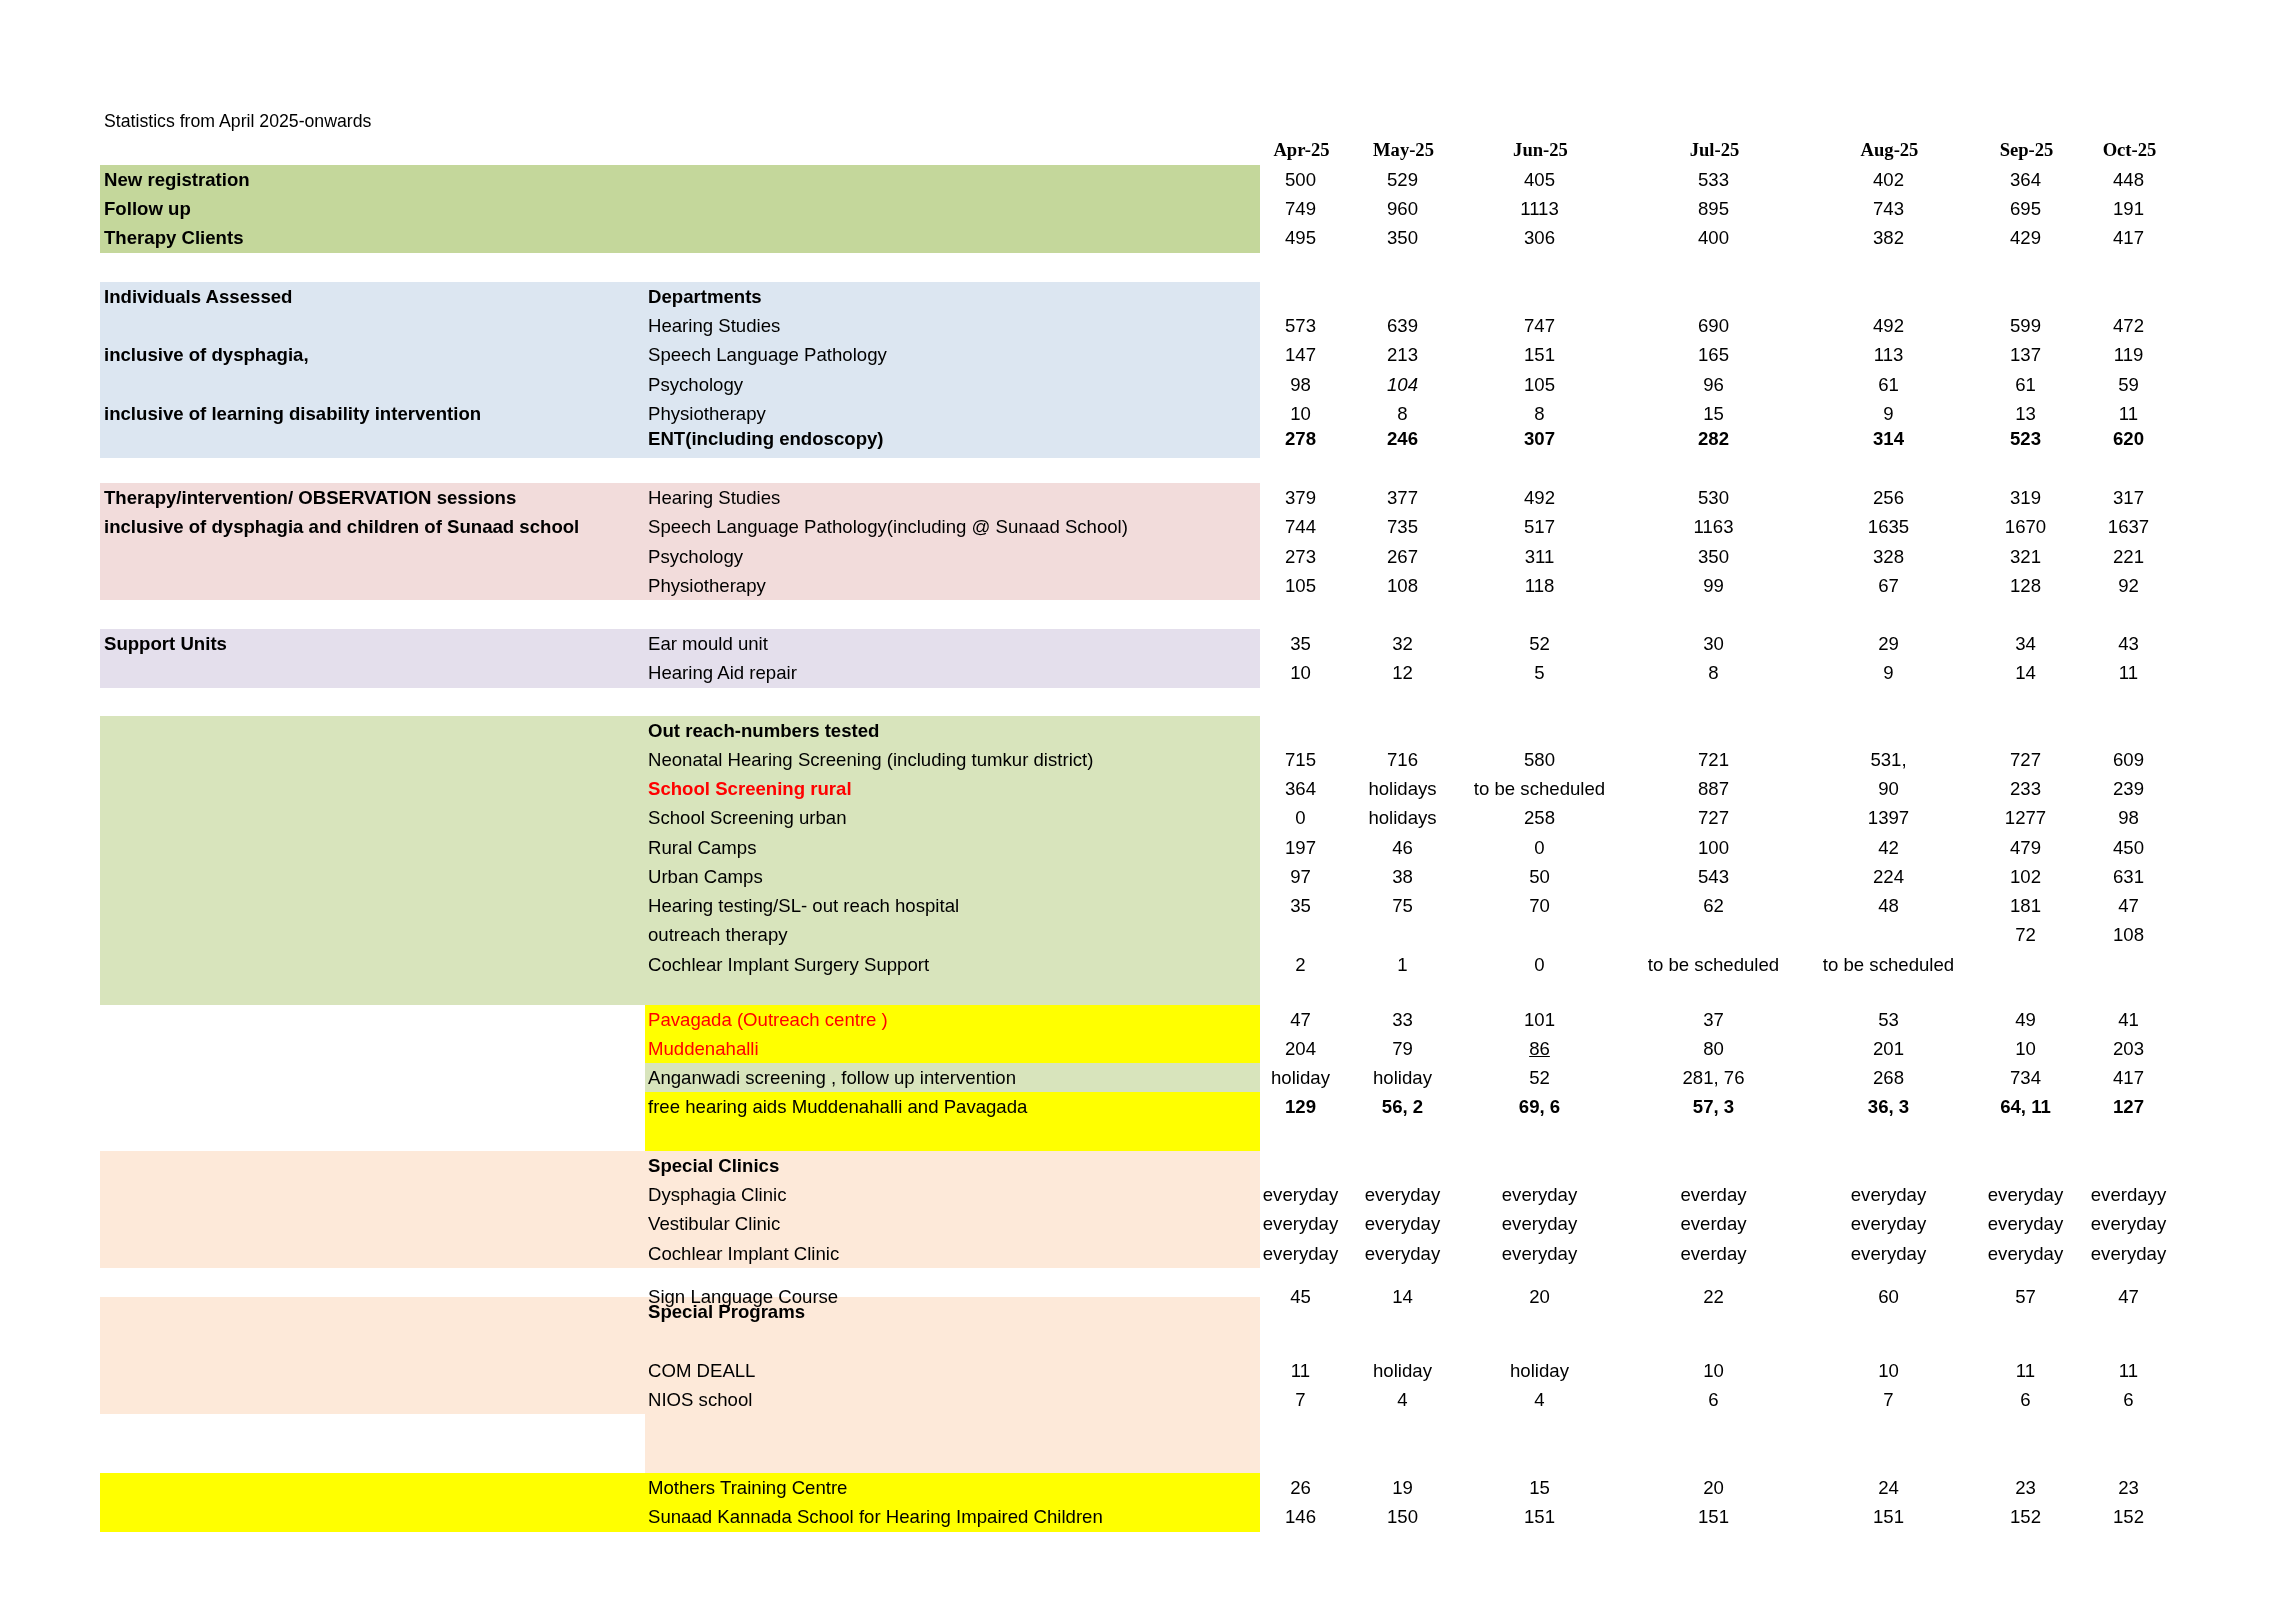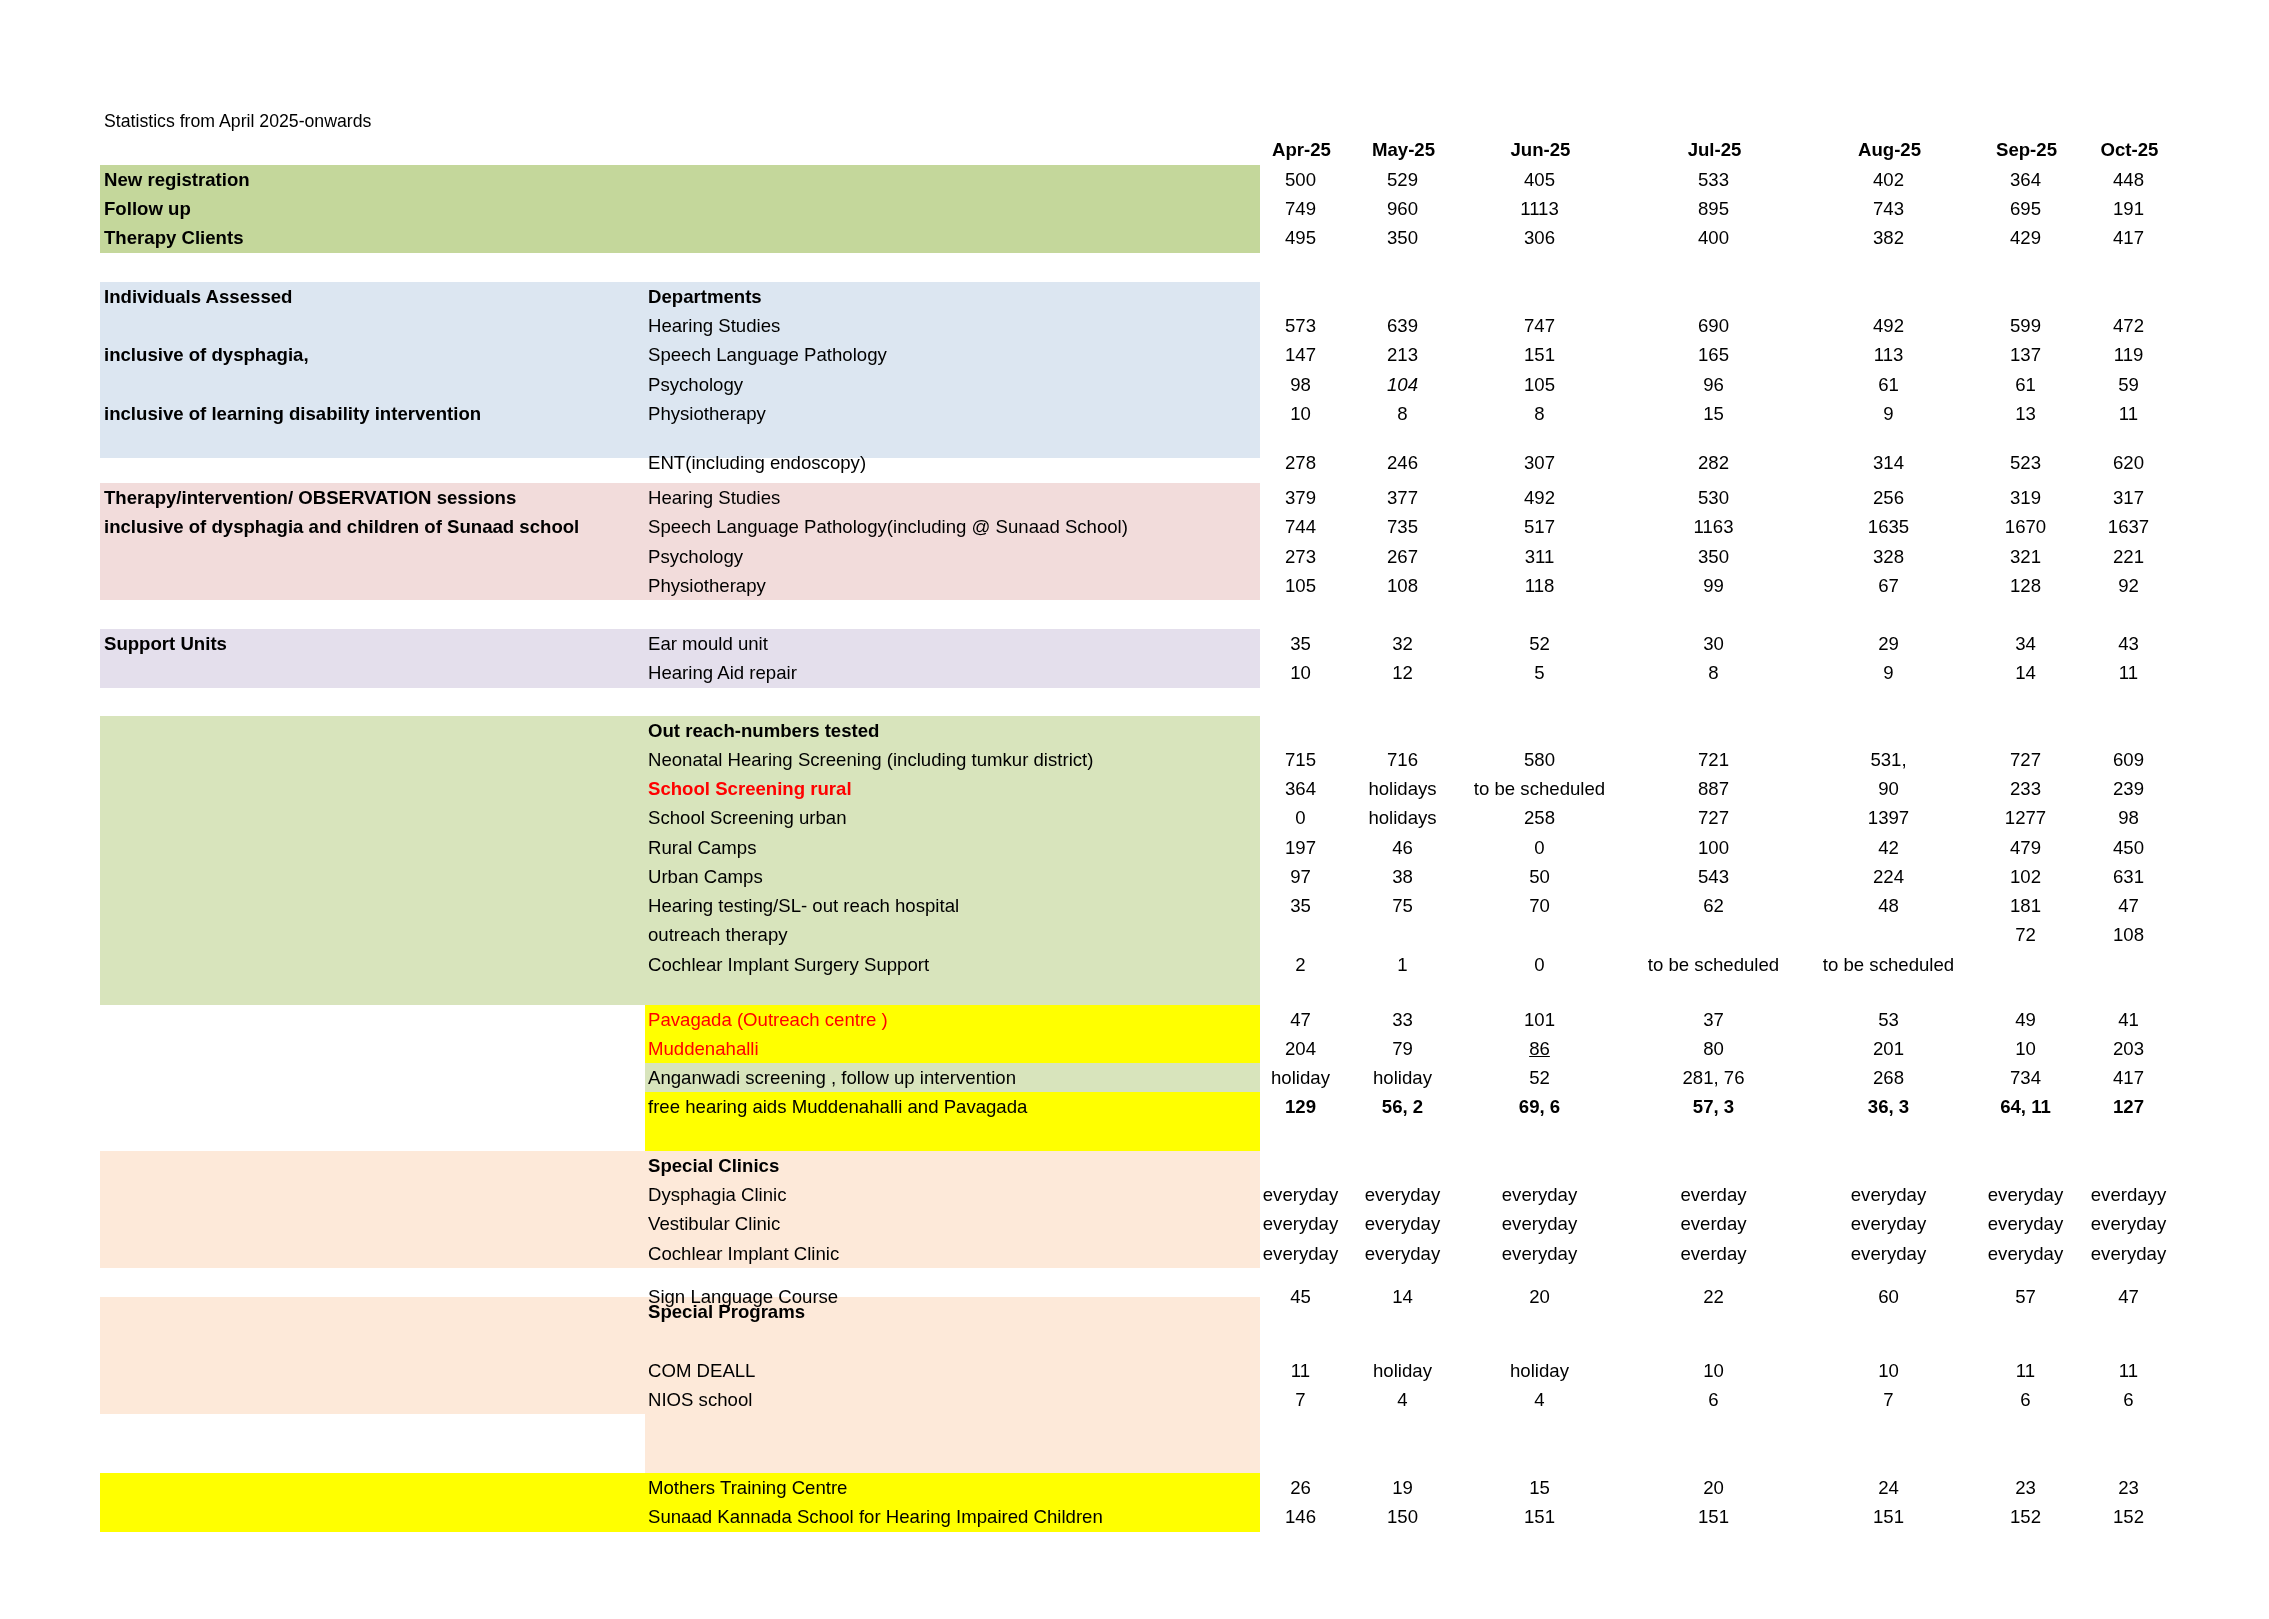--- a/index.html
+++ b/index.html
@@ -1,20 +1,20 @@
 <!DOCTYPE html>
 <html style="font-size:14px"><head>
 <meta charset="utf-8">
 <style>
   html, body { margin:0; padding:0; background:#ffffff; }
   body { width:2270px; height:1619px; position:relative; overflow:hidden;
          font-family:"Liberation Sans", sans-serif; color:#000; }
   .title { position:absolute; left:104px; top:109px; font-size:17.7px; line-height:25px; }
   .hdr-row { position:absolute; top:137px; left:0; width:2270px; height:26.6px; }
-  .hdr { position:absolute; font-weight:bold; font-size:18.6px; line-height:26.6px; text-align:center; width:133px; margin-left:-66px; }
+  .hdr { position:absolute; font-weight:bold; font-size:18.6px; line-height:26.6px; text-align:center; width:133px; margin-left:-66px;font-family:Liberation Serif, serif; }
   .block { position:absolute; }
   .row { position:absolute; left:0; width:2158px; height:29px; }
   .lab1 { position:absolute; left:104px; font-weight:bold; font-size:18.6px; line-height:29px; white-space:nowrap; }
   .lab2 { position:absolute; left:648px; font-size:18.6px; line-height:29px; white-space:nowrap; }
   .lab2.bold { font-weight:bold; }
   .lab2.red { color:#ff0000; }
   .lab2.redbold { color:#ff0000; font-weight:bold; }
   .val { position:absolute; font-size:18.6px; line-height:29px; text-align:center; width:195px; margin-left:-98px; white-space:nowrap; }
   .val.bold { font-weight:bold; }
 </style>
@@ -130,21 +130,21 @@
       <div class="lab1">inclusive of learning disability intervention</div>
       <div class="lab2">Physiotherapy</div>
       <div class="val" style="left: 1301px;">10</div>
       <div class="val" style="left: 1403px;">8</div>
       <div class="val" style="left: 1540px;">8</div>
       <div class="val" style="left: 1714px;">15</div>
       <div class="val" style="left: 1889px;">9</div>
       <div class="val" style="left: 2026px;">13</div>
       <div class="val" style="left: 2129px;">11</div>
     </div>
-    <div class="row" style="top: 448px;">
+    <div class="row" style="top: 424px; font-weight: bold;">
       <div class="lab1"></div>
       <div class="lab2">ENT(including endoscopy)</div>
       <div class="val" style="left: 1301px;">278</div>
       <div class="val" style="left: 1403px;">246</div>
       <div class="val" style="left: 1540px;">307</div>
       <div class="val" style="left: 1714px;">282</div>
       <div class="val" style="left: 1889px;">314</div>
       <div class="val" style="left: 2026px;">523</div>
       <div class="val" style="left: 2129px;">620</div>
     </div>

